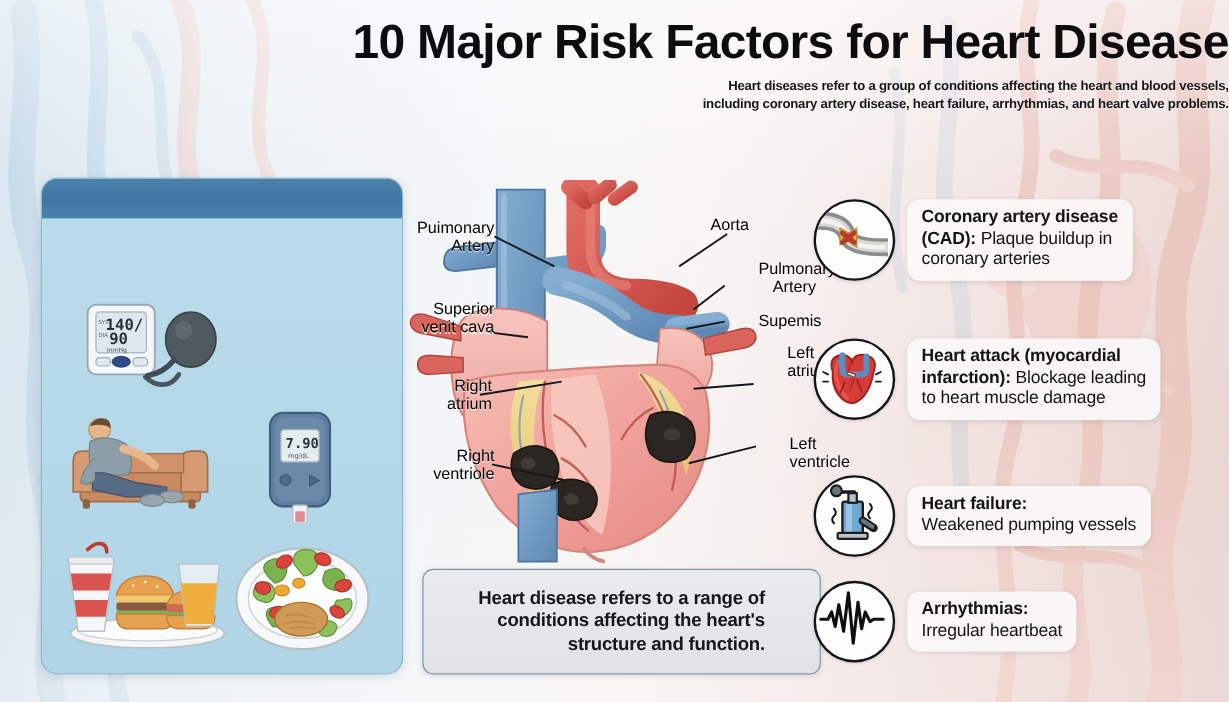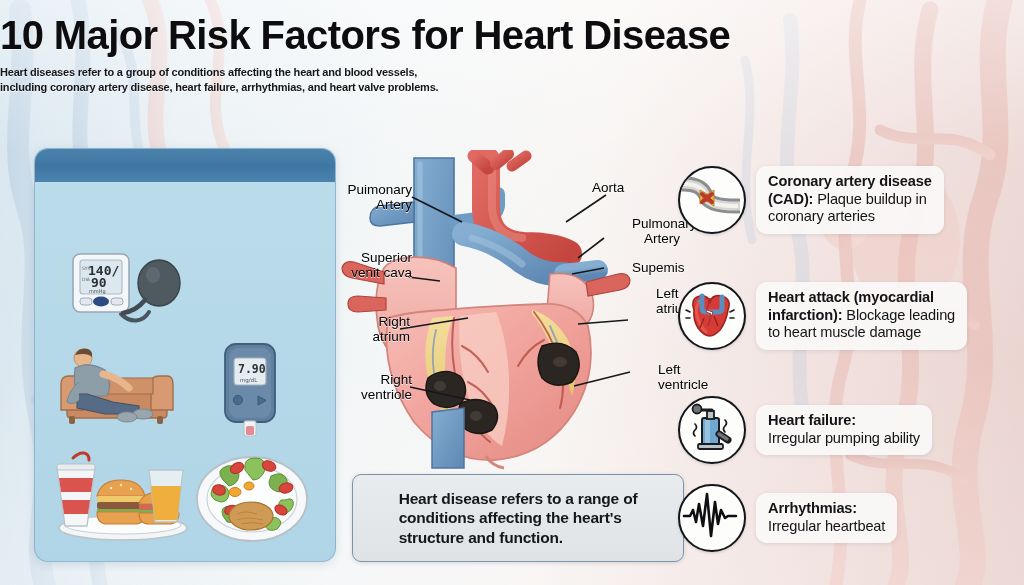--- a/index.html
+++ b/index.html
@@ -18,21 +18,21 @@
       linear-gradient(100deg,#cfe0ec 0%, #e6eef3 18%, #f2f5f6 38%, #f7f4f2 55%, #f0dfdc 78%, #e6cdc8 100%);
   }
   .bg-art{position:absolute;inset:0;}
   .bg-art svg{width:100%;height:100%;display:block;}
   .bg-veil{
     position:absolute;inset:0;
     background:linear-gradient(180deg,rgba(255,255,255,.55) 0%,rgba(255,255,255,.18) 26%,rgba(255,255,255,.10) 62%,rgba(255,255,255,.24) 100%);
   }
 
   
-  .header{position:absolute;left:0;top:14px;width:1024px;text-align:left;}
+  .header{position:absolute;left:0;top:14px;width:1024px;text-align:right;}
   .title{
     font-size:40px;font-weight:700;color:#0d0d10;letter-spacing:-.6px;
     line-height:1.05;white-space:nowrap;
     text-shadow:0 1px 0 rgba(255,255,255,.7);
   }
   .subtitle{
     margin-top:9px;font-size:11px;font-weight:700;color:#15161a;
     line-height:1.33;letter-spacing:-.2px;
     text-shadow:0 1px 0 rgba(255,255,255,.65);
   }
@@ -67,21 +67,21 @@
 
   
   .defbox{
     position:absolute;left:352px;top:474px;width:330px;height:86px;
     background:linear-gradient(180deg,#e9ecee 0%,#dfe3e6 100%);
     border:1.6px solid #7e93a6;border-radius:9px;
     display:flex;align-items:center;justify-content:center;
     box-shadow:0 1px 4px rgba(60,80,100,.18);
   }
   .defbox-text{
-    font-size:15.5px;font-weight:700;color:#15171a;text-align:left;
+    font-size:15.5px;font-weight:700;color:#15171a;text-align:right;
     line-height:1.26;letter-spacing:-.2px;padding:0 8px;
   }
   .defbox-text div{white-space:nowrap;}
 
   
   .cond{position:absolute;display:flex;align-items:center;}
   .cond-icon{
     width:64px;height:64px;border-radius:50%;
     background:#fdfdfc;border:2.6px solid #14161a;
     position:relative;flex:0 0 auto;overflow:hidden;
@@ -490,21 +490,21 @@
         <path d="M39 36 L47 41" stroke="#6d7478" stroke-width="3.5" stroke-linecap="round"></path>
         <g fill="none" stroke="#1c1c1f" stroke-width="1.7" stroke-linecap="round">
           <path d="M15 26 q3 3 0 6 q-3 3 0 6"></path>
           <path d="M45 22 q3 3 0 6 q-3 3 0 6"></path>
         </g>
       </svg>
     </div>
     <div class="cond-card">
       <div class="cond-text">
         <div><b>Heart failure:</b></div>
-        <div><span>Irregular pumping ability</span></div>
+        <div><span>Weakened pumping vessels</span></div>
       </div>
     </div>
   </div>
 
   <div class="cond" style="left:678px;top:484px;">
     <div class="cond-icon">
       <svg width="60" height="60" viewBox="0 0 60 60">
         <path d="M4 30 L10 30 L13 24 L16 36 L19 18 L23 40 L27 8 L31 50 L35 16 L38 38 L41 24 L45 32 L48 30 L56 30" fill="none" stroke="#0f0f12" stroke-width="2.6" stroke-linejoin="round" stroke-linecap="round"></path>
       </svg>
     </div>

